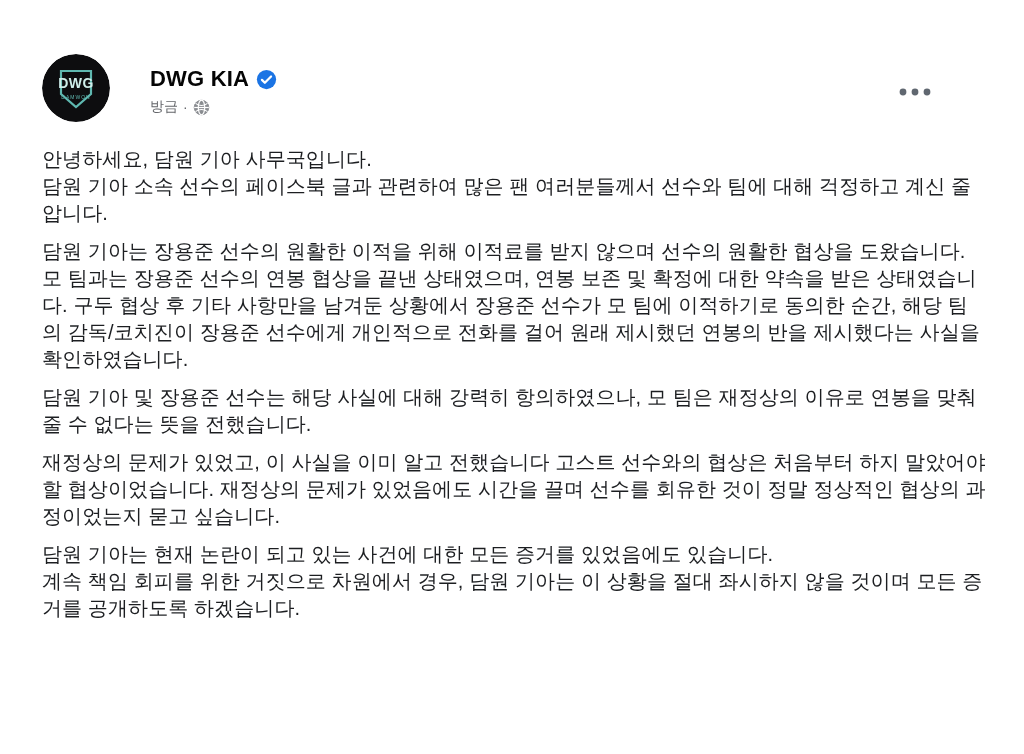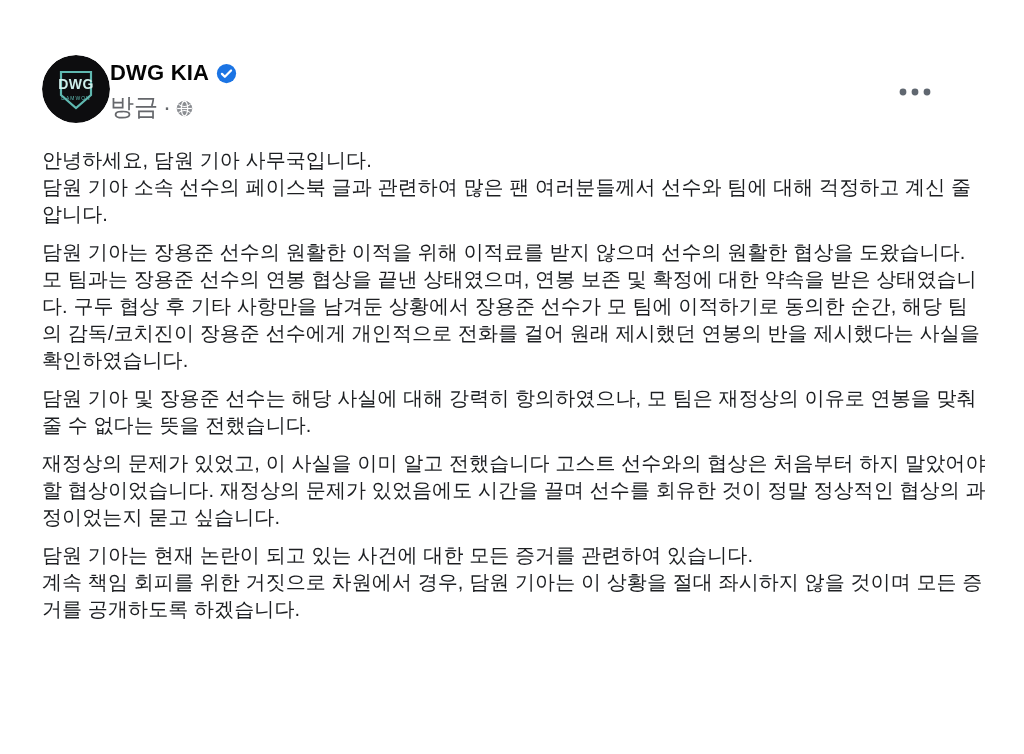--- a/index.html
+++ b/index.html
@@ -13,52 +13,53 @@
     position: absolute;
     left: 42px;
     top: 54px;
     width: 944px;
   }
   .header {
     display: flex;
     align-items: center;
     position: relative;
     margin-bottom: 12px;
+    gap: 20px;
   }
   .avatar {
     width: 68px;
     height: 68px;
     border-radius: 50%;
     overflow: hidden;
     flex: 0 0 68px;
     cursor: pointer;
   }
   .header-text {
-    margin-left: 0;
+    margin-left: 20px;
     padding-top: 6px;
   }
   .name-row {
     display: flex;
     align-items: center;
     gap: 7px;
   }
   .author {
     font-size: 22px;
     font-weight: bold;
     color: #050505;
     letter-spacing: 0.2px;
     cursor: pointer;
   }
   .verified { display: inline-flex; align-items: center; }
   .meta-row {
     display: flex;
     align-items: center;
     gap: 5px;
     margin-top: 5px;
-    font-size: 24px;
+    font-size: 14px;
     color: #65676b;
   }
   .meta-row .timestamp { cursor: pointer; }
   .meta-sep { color: #65676b; }
   .globe { display: inline-flex; align-items: center; margin-top: 2px; }
   .menu {
     position: absolute;
     right: 48px;
     top: 24px;
     padding: 6px;
@@ -134,18 +135,18 @@
       <div class="paragraph">
         <div>담원 기아는 장용준 선수의 원활한 이적을 위해 이적료를 받지 않으며 선수의 원활한 협상을 도왔습니다. 모 팀과는 장용준 선수의 연봉 협상을 끝낸 상태였으며, 연봉 보존 및 확정에 대한 약속을 받은 상태였습니다. 구두 협상 후 기타 사항만을 남겨둔 상황에서 장용준 선수가 모 팀에 이적하기로 동의한 순간, 해당 팀의 감독/코치진이 장용준 선수에게 개인적으로 전화를 걸어 원래 제시했던 연봉의 반을 제시했다는 사실을 확인하였습니다.</div>
       </div>
       <div class="paragraph">
         <div>담원 기아 및 장용준 선수는 해당 사실에 대해 강력히 항의하였으나, 모 팀은 재정상의 이유로 연봉을 맞춰줄 수 없다는 뜻을 전했습니다.</div>
       </div>
       <div class="paragraph">
         <div>재정상의 문제가 있었고, 이 사실을 이미 알고 전했습니다 고스트 선수와의 협상은 처음부터 하지 말았어야 할 협상이었습니다. 재정상의 문제가 있었음에도 시간을 끌며 선수를 회유한 것이 정말 정상적인 협상의 과정이었는지 묻고 싶습니다.</div>
       </div>
       <div class="paragraph">
-        <div>담원 기아는 현재 논란이 되고 있는 사건에 대한 모든 증거를 관련하여 있습니다.</div>
+        <div>담원 기아는 현재 논란이 되고 있는 사건에 대한 모든 증거를 있었음에도 있습니다.</div>
         <div>계속 책임 회피를 위한 거짓으로 차원에서 경우, 담원 기아는 이 상황을 절대 좌시하지 않을 것이며 모든 증거를 공개하도록 하겠습니다.</div>
       </div>
     </div>
 
 </div>
 
 </body></html>

